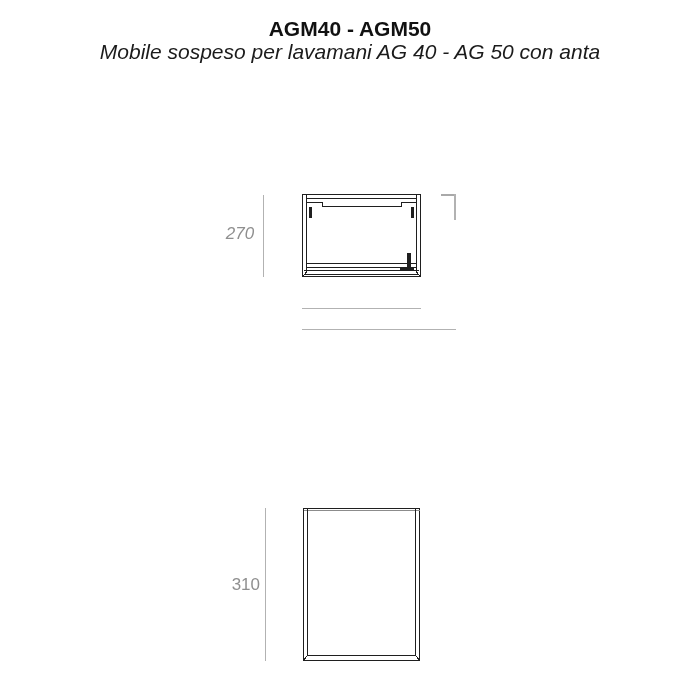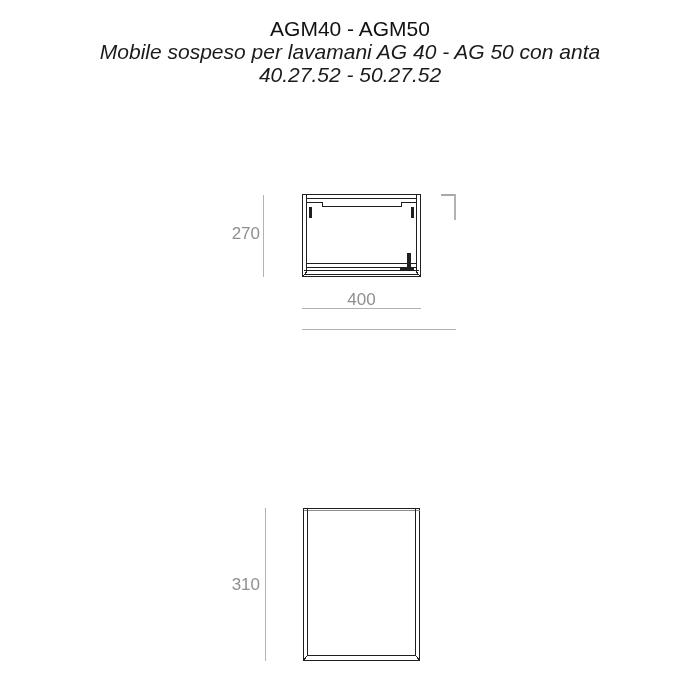--- a/index.html
+++ b/index.html
@@ -16,21 +16,21 @@
   .header {
     position: absolute;
     top: 17px;
     left: 0;
     width: 700px;
     text-align: center;
     line-height: 23px;
   }
   .header .title {
     font-size: 21px;
-    font-weight: normal;
+    font-weight: bold;
     color: #111111;
   }
   .header .sub {
     font-size: 21px;
     font-style: italic;
     color: #1b1b1b;
   }
   .dim-label {
     position: absolute;
     font-size: 17px;
@@ -71,24 +71,23 @@
   svg line, svg path, svg rect { shape-rendering: crispEdges; }
 </style>
 </head>
 <body>
 
 <div class="page">
 
   <div class="header">
     <div class="title">AGM40 - AGM50</div>
     <div class="sub">Mobile sospeso per lavamani AG 40 - AG 50 con anta</div>
-    <div class="sub">40.27.52 - 50.27.52</div>
   </div>
 
-  <span class="dim-label" style="left:220px; top:224px; width:40px; text-align:right;">270</span>
+  <span class="dim-label" style="left:220px; top:224px; width:40px; text-align:center;font-style:italic;">270</span>
   <div class="dim-line" style="left:263px; top:195px; width:1px; height:82px;"></div>
 
   <div class="corner-mark-h"></div>
   <div class="corner-mark-v"></div>
 
   <svg class="plan-svg" width="119" height="83" viewBox="0 0 119 83">
 
     <rect x="0.5" y="0.5" width="118" height="82" fill="none" stroke="#1f1f1f" stroke-width="1"></rect>
 
     <line x1="4.5" y1="0.5" x2="4.5" y2="78" stroke="#1f1f1f" stroke-width="1"></line>
@@ -104,21 +103,20 @@
 
     <line x1="4.5" y1="69.5" x2="114.5" y2="69.5" stroke="#1f1f1f" stroke-width="1"></line>
     <line x1="4.5" y1="73" x2="114.5" y2="73" stroke="#1f1f1f" stroke-width="1"></line>
     <line x1="2" y1="76.5" x2="117" y2="76.5" stroke="#1f1f1f" stroke-width="1"></line>
     <line x1="3" y1="80" x2="116" y2="80" stroke="#1f1f1f" stroke-width="1"></line>
 
     <rect x="105" y="59" width="3.5" height="14" fill="#1f1f1f"></rect>
     <rect x="97.5" y="73.5" width="14" height="3.5" fill="#1f1f1f"></rect>
   </svg>
 
-  <span class="dim-label" style="left:302px; top:290px; width:119px; text-align:center;">400</span>
   <div class="dim-line" style="left:302px; top:308px; width:119px; height:1px;"></div>
 
   <div class="dim-line" style="left:302px; top:329px; width:154px; height:1px;"></div>
 
   <span class="dim-label" style="left:220px; top:575px; width:40px; text-align:right;">310</span>
   <div class="dim-line" style="left:265px; top:508px; width:1px; height:153px;"></div>
 
   <svg class="front-svg" width="117" height="153" viewBox="0 0 117 153">
     <rect x="0.5" y="0.5" width="116" height="152" fill="none" stroke="#1f1f1f" stroke-width="1"></rect>
     <line x1="0.5" y1="2" x2="116.5" y2="2" stroke="#8c8c8c" stroke-width="1"></line>

